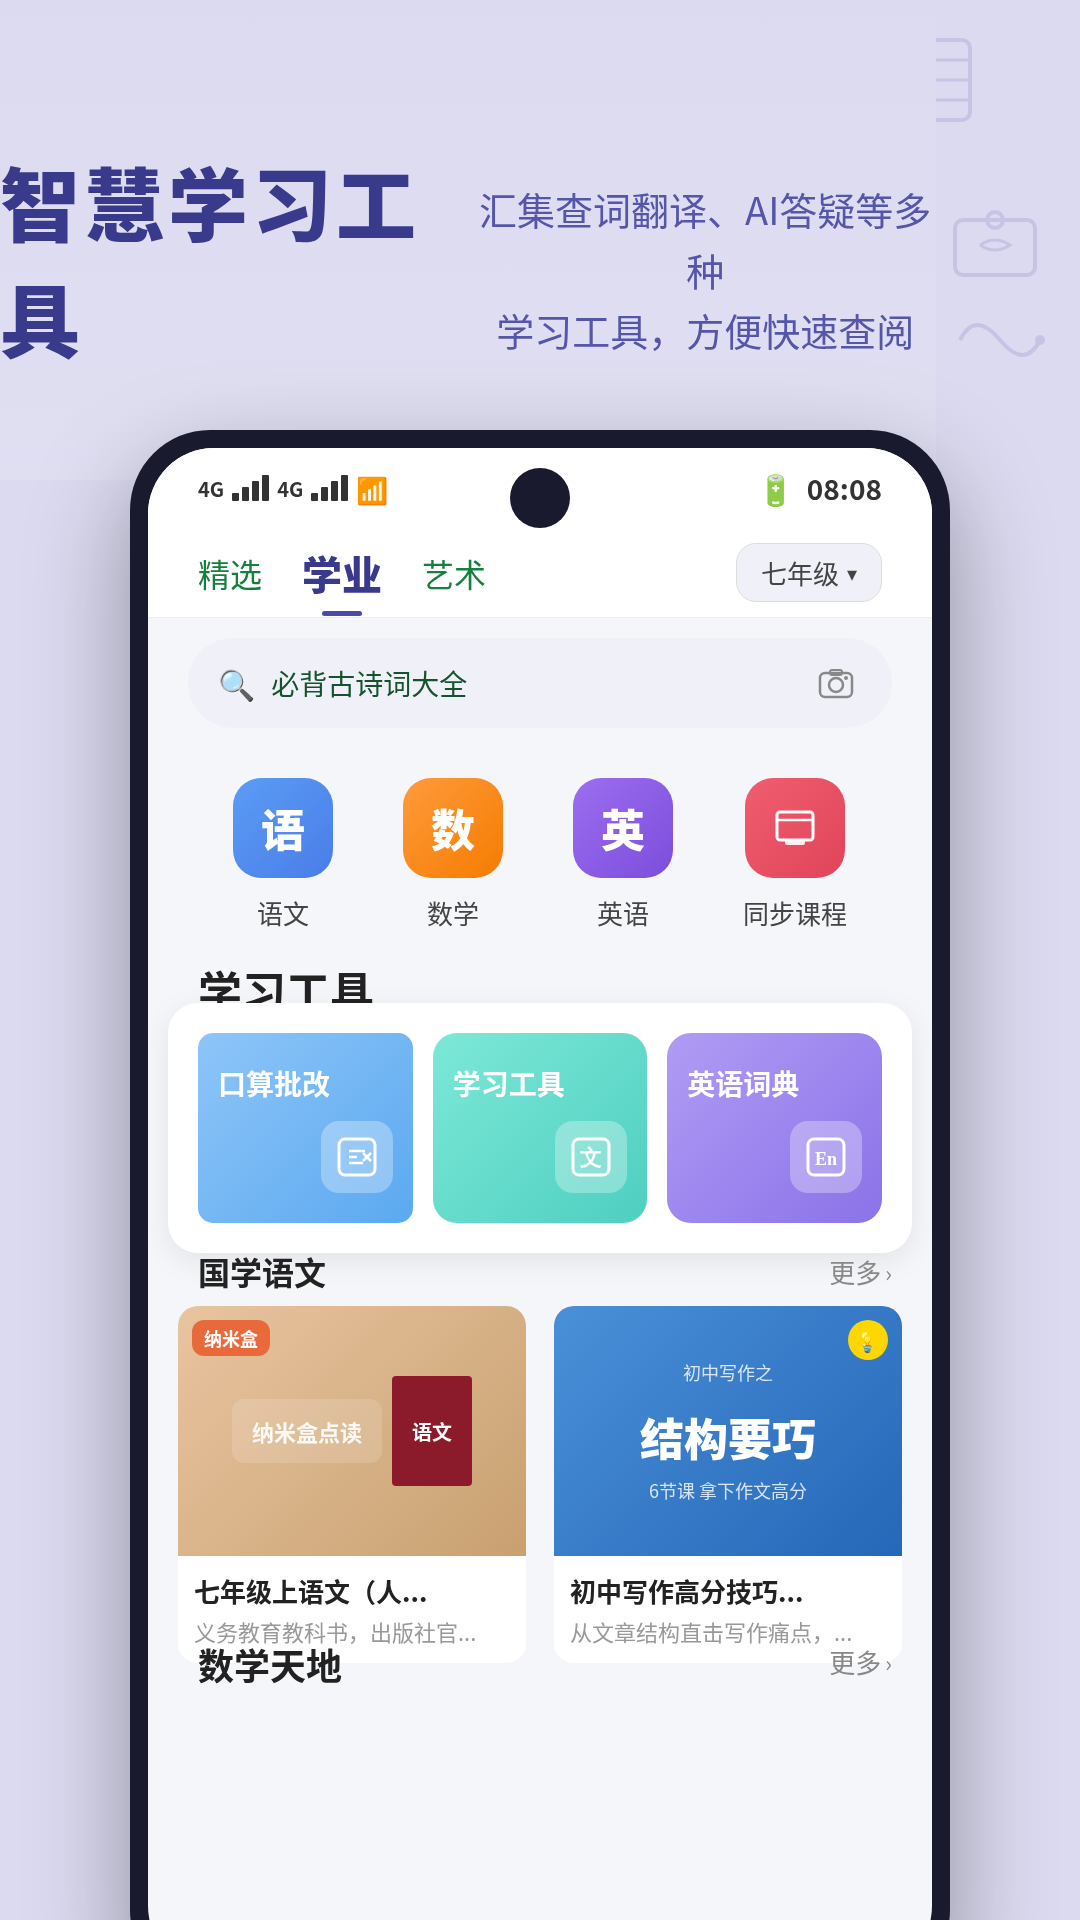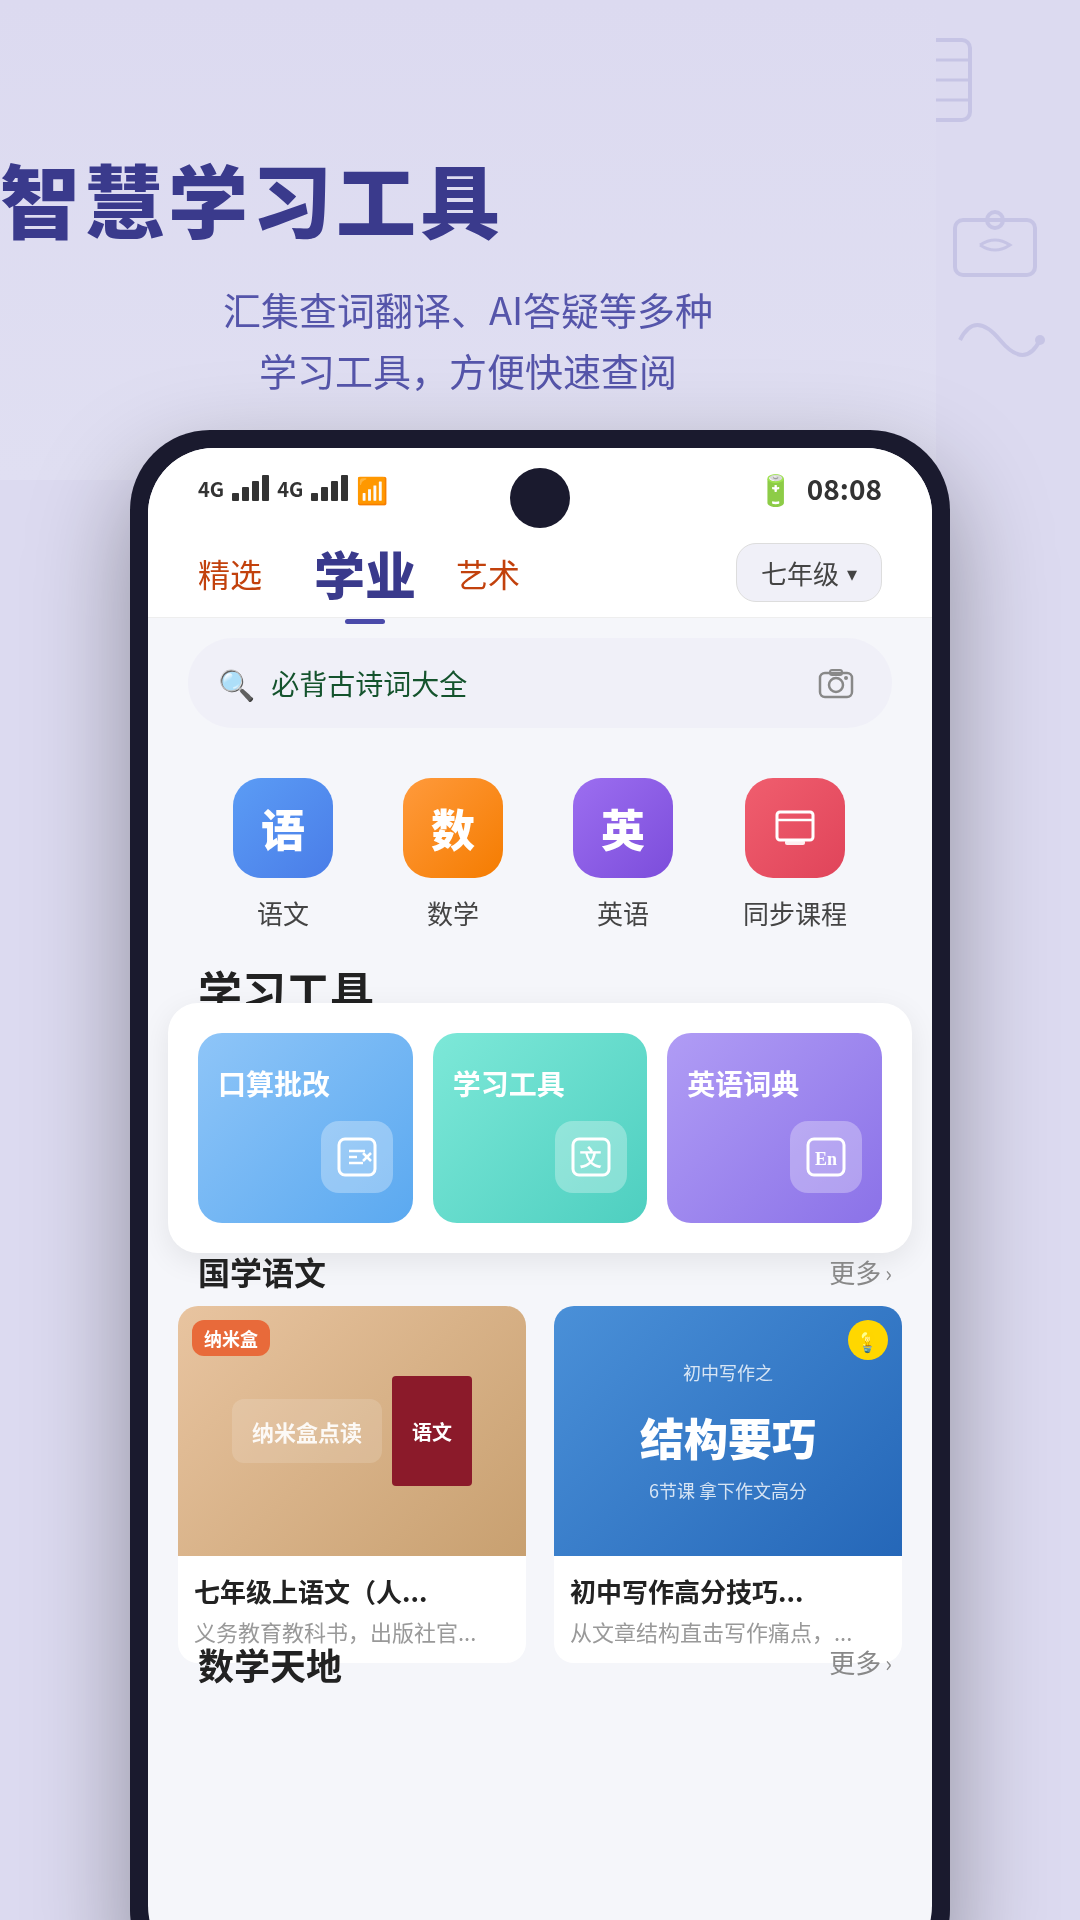--- a/index.html
+++ b/index.html
@@ -15,21 +15,22 @@
 
     
     .hero {
       position: absolute;
       top: 0;
       left: 0;
       width: 936px;
       height: 480px;
       background: linear-gradient(180deg, #dcdaf0 0%, #e0dff2 100%);
       display: flex;
-      flex-direction: column;
+      flex-direction: row;
+      align-items: center;
       justify-content: center;
       padding-top: 60px;
     }
 
     .hero-title {
       font-size: 80px;
       font-weight: 900;
       color: #3a3a8c;
       letter-spacing: 4px;
       margin-bottom: 24px;
@@ -145,31 +146,30 @@
       background: #fff;
       display: flex;
       align-items: center;
       padding: 0 50px;
       gap: 40px;
       border-bottom: 1px solid #eee;
     }
 
     .nav-tab {
       font-size: 32px;
-      color: #c2410c;
+      color: #15803d;
       cursor: pointer;
       padding: 10px 0;
       position: relative;
     }
 
     .nav-tab.active {
       color: #3a3a8c;
       font-weight: 800;
-      font-size: 51px;
-      margin-left: 12px;
+      font-size: 40px;
     }
 
     .nav-tab.active::after {
       content: '';
       position: absolute;
       bottom: -4px;
       left: 50%;
       transform: translateX(-50%);
       width: 40px;
       height: 5px;
@@ -303,21 +303,21 @@
       padding: 30px 20px;
       display: flex;
       flex-direction: column;
       align-items: flex-start;
       justify-content: space-between;
       min-height: 190px;
       cursor: pointer;
       position: relative;
     }
 
-    .tool-card-blue { background: linear-gradient(135deg, #8ec5f8, #5ba9f0); }
+    .tool-card-blue { background: linear-gradient(135deg, #8ec5f8, #5ba9f0); border-radius: 15px; }
     .tool-card-cyan { background: linear-gradient(135deg, #7de8d8, #4ecfc0); }
     .tool-card-purple { background: linear-gradient(135deg, #b09cf5, #8b72e8); }
 
     .tool-card-title {
       font-size: 28px;
       font-weight: 700;
       color: #fff;
     }
 
     .tool-card-icon {

